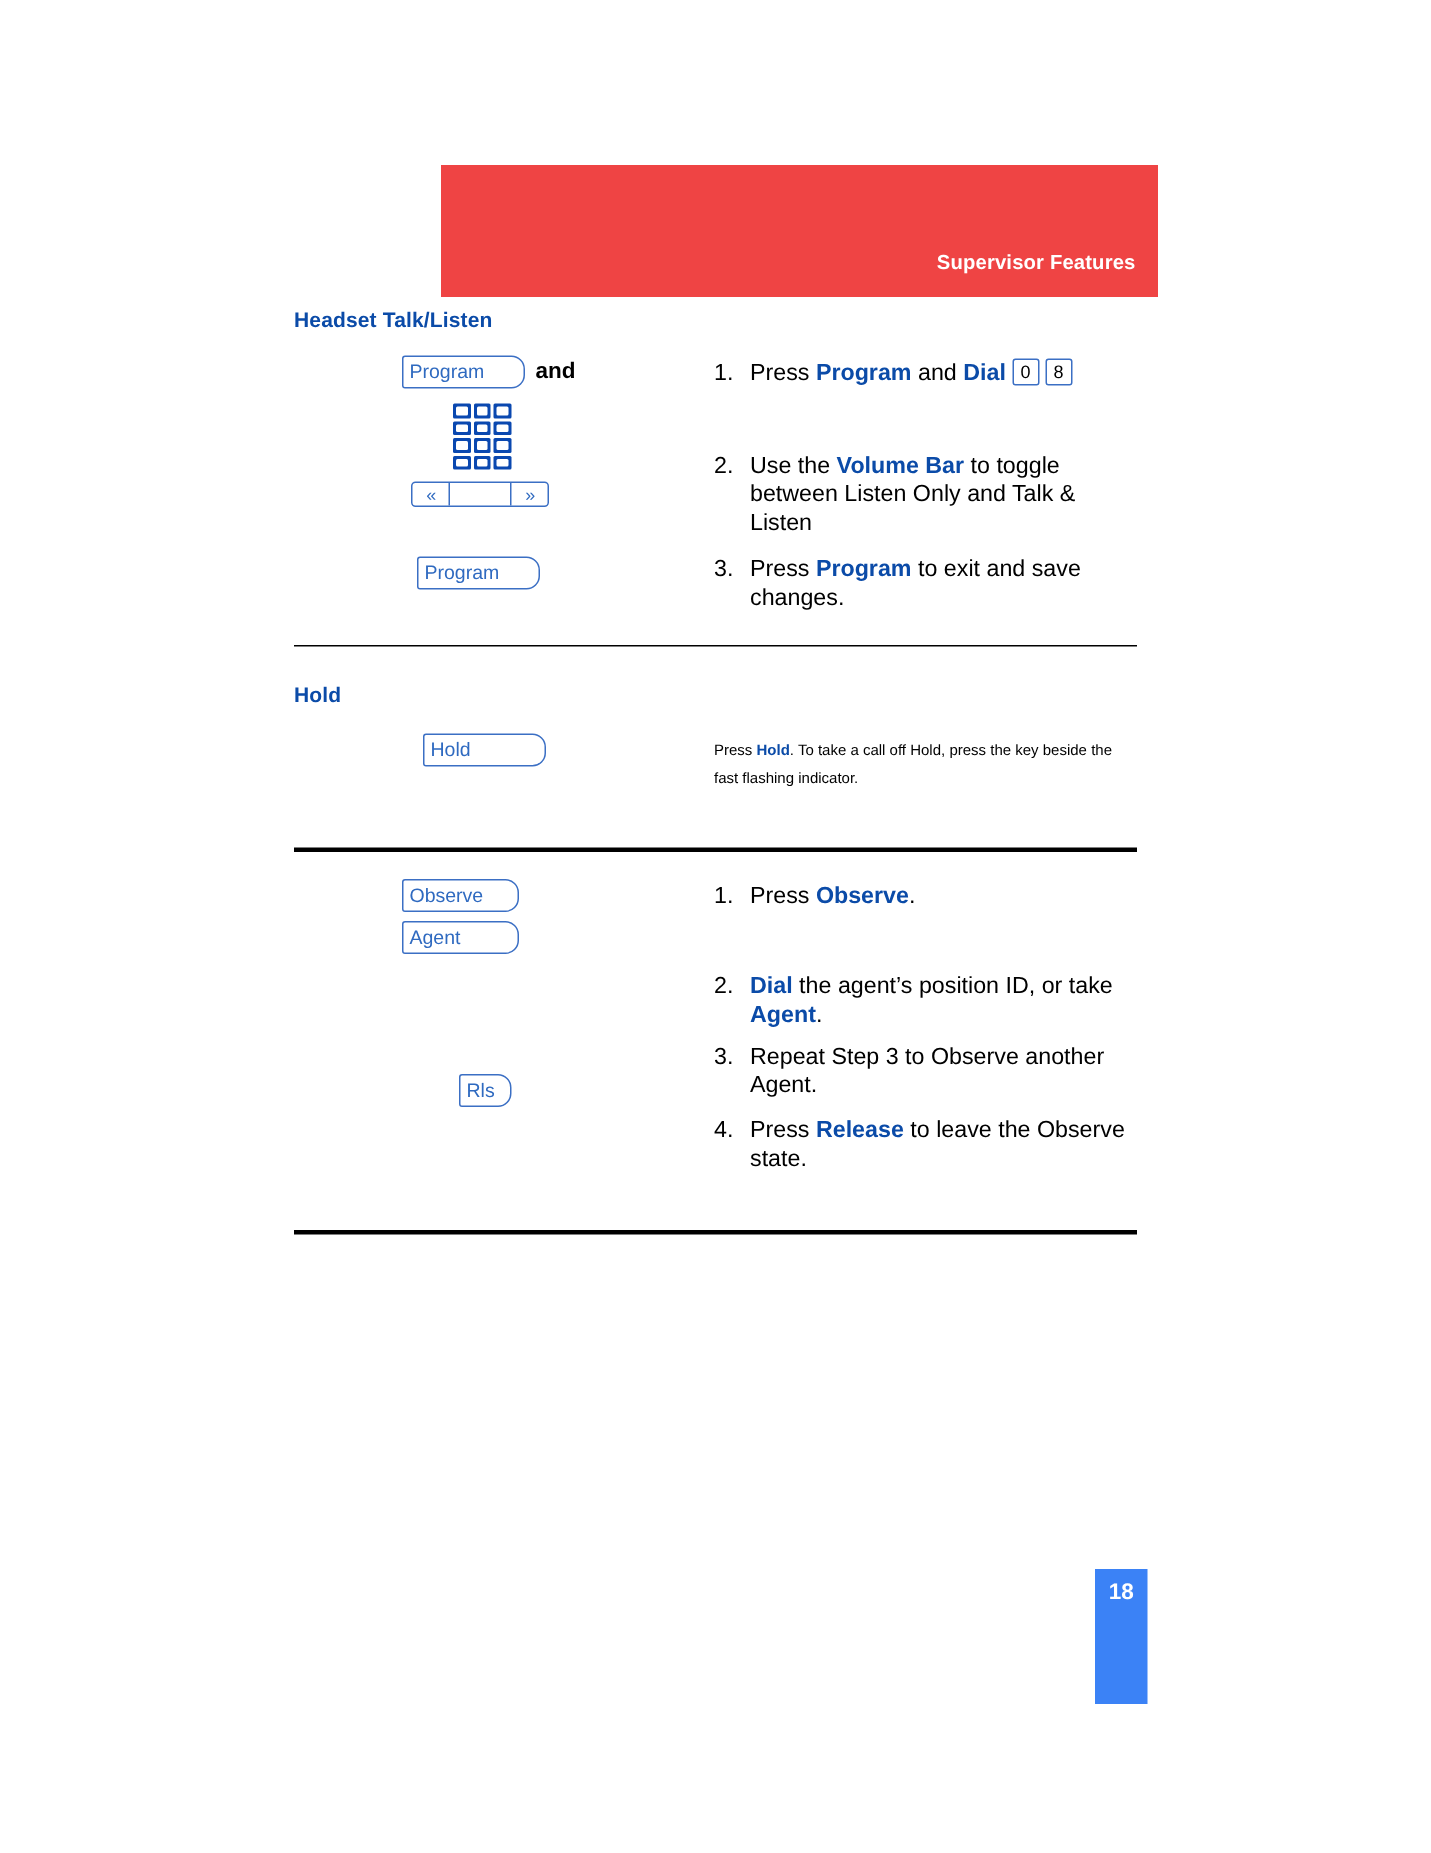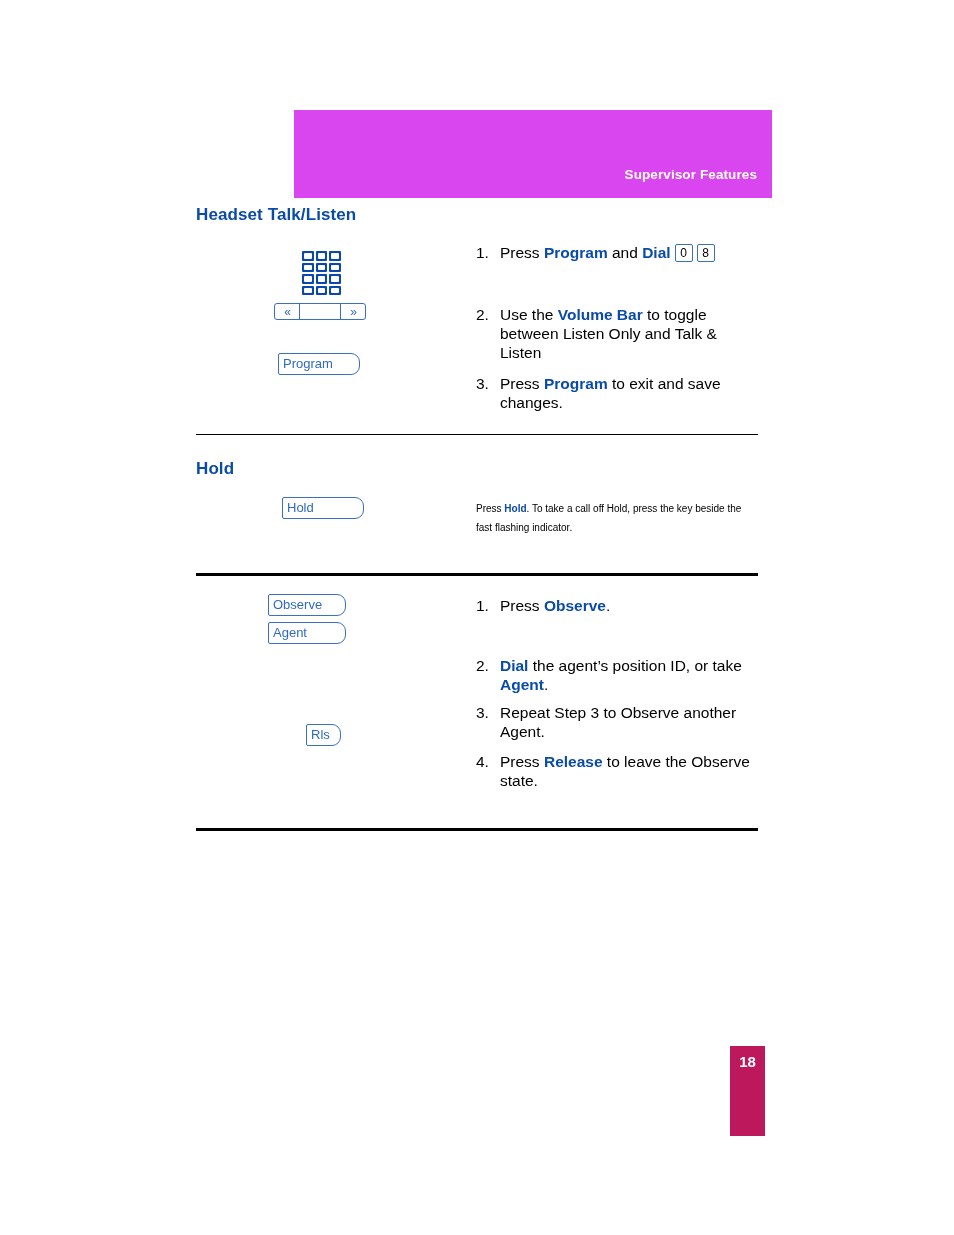--- a/index.html
+++ b/index.html
@@ -16,21 +16,21 @@
     overflow: hidden;
   }
 
   
   .banner {
     position: absolute;
     left: 294px;
     top: 110px;
     width: 478px;
     height: 88px;
-    background: #d946ef;
+    background: #ef4444;
   }
   .banner-title {
     position: absolute;
     right: 15px;
     bottom: 16px;
     color: #ffffff;
     font-size: 13.5px;
     font-weight: bold;
     letter-spacing: 0.1px;
   }
@@ -39,21 +39,21 @@
   .content {
     position: absolute;
     left: 196px;
     top: 205px;
     width: 562px;
   }
 
   .section-title {
     color: #0b4ba8;
     font-weight: bold;
-    font-size: 17px;
+    font-size: 14px;
     letter-spacing: 0.1px;
     margin: 0;
     padding: 0;
   }
 
   .rule-thin {
     border: 0;
     border-top: 1.6px solid #000;
     margin: 0;
     width: 100%;
@@ -191,21 +191,21 @@
   }
   .b { font-weight: bold; color: #0b4ba8; }
 
   
   .pagetab {
     position: absolute;
     left: 730px;
     top: 1046px;
     width: 35px;
     height: 90px;
-    background: #be185d;
+    background: #3b82f6;
     color: #ffffff;
   }
   .pagetab .num {
     position: absolute;
     top: 7px;
     left: 0;
     right: 0;
     text-align: center;
     font-size: 15px;
     font-weight: bold;
@@ -220,20 +220,23 @@
 
 <div class="content">
 
   <div>
     <h2 class="section-title">Headset Talk/Listen</h2>
 
     <div class="row" style="margin-top:16px;">
 
       <div class="col-icons">
 
+        <div style="padding-left:72px;">
+          <span class="keybtn w-wide">Program</span><span class="and-label">and</span>
+        </div>
 
         <div style="padding-left:106px; margin-top:10px;">
           <div class="keypad big">
             <span class="pad-key"></span>
             <span class="pad-key"></span>
             <span class="pad-key"></span>
             <span class="pad-key"></span>
             <span class="pad-key"></span>
             <span class="pad-key"></span>
             <span class="pad-key"></span>

